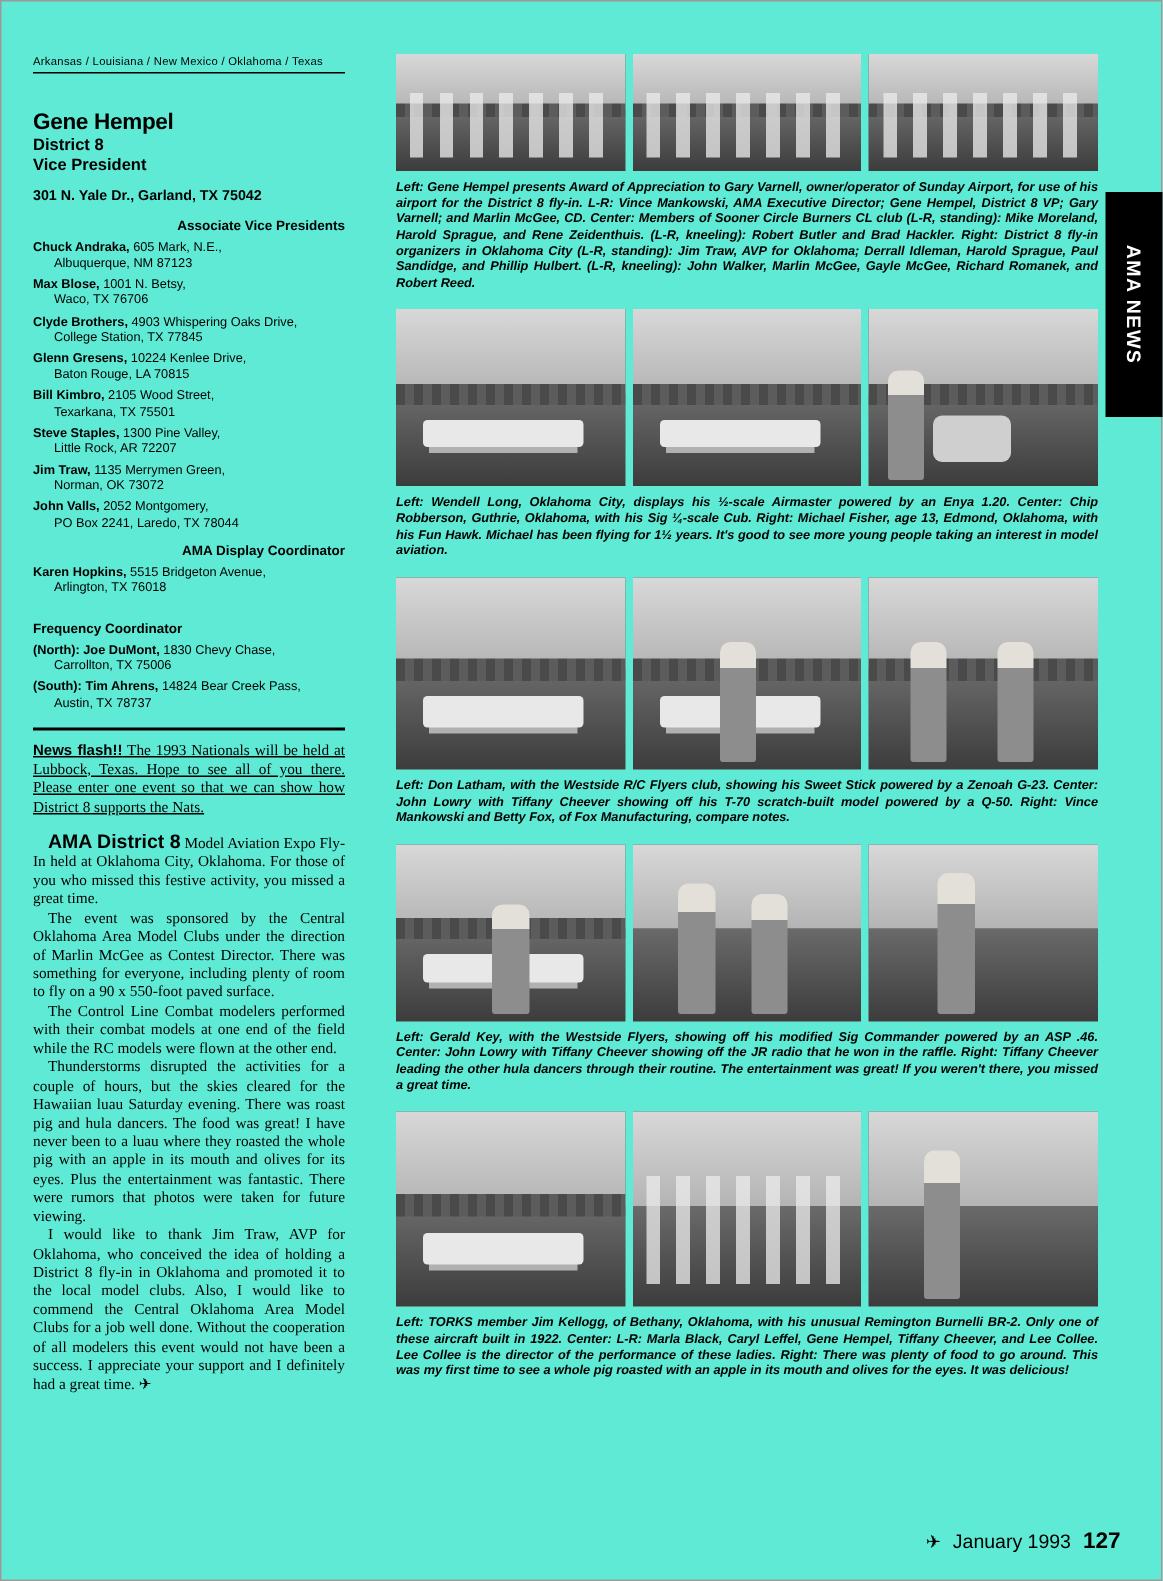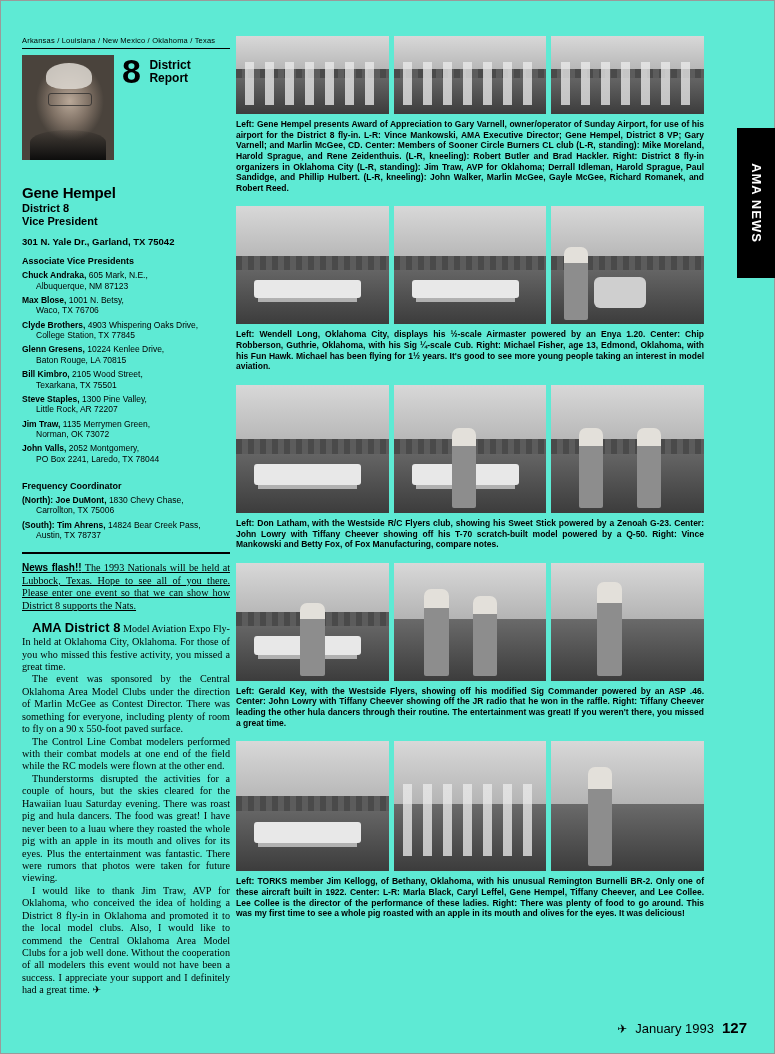--- a/index.html
+++ b/index.html
@@ -109,20 +109,21 @@
   }
   .address {
     font-size: 9.5px;
     font-weight: bold;
     margin-top: 9px;
   }
   .section-head {
     font-size: 9px;
     font-weight: bold;
     margin-top: 9px;
+    text-align: right;
   }
   .vp-entry {
     font-size: 8.5px;
     line-height: 1.22;
     margin-top: 4px;
   }
   .vp-entry .nm { font-weight: bold; }
   .vp-entry .ln2 { display: block; padding-left: 14px; }
   .coord-block { margin-top: 9px; }
   .coord-block .nm { font-weight: bold; }
@@ -140,23 +141,24 @@
   }
   .body-text p { margin: 0 0 0 0; text-indent: 10px; }
   .body-text p.first { text-indent: 0; text-decoration: underline; }
   .newsflash-lead { font-family: "Liberation Sans", sans-serif; font-weight: bold; font-size: 10px; }
   .expo-lead { font-family: "Liberation Sans", sans-serif; font-weight: bold; font-size: 13px; }
   .endmark { font-family: "Liberation Sans", sans-serif; }
 
   
   .right-col {
     position: absolute;
-    left: 236px;
+    left: 264px;
     top: 36px;
     width: 468px;
+    font-style: italic;
   }
   .photo-row {
     display: flex;
     gap: 5px;
   }
   .photo {
     background: #6f6f6f;
     position: relative;
     overflow: hidden;
     flex: 1 1 0;
@@ -252,33 +254,20 @@
 <body>
 
 <div class="page">
   <div class="border-frame"></div>
 
   <div class="left-col">
 
     <div class="states-line">Arkansas / Louisiana / New Mexico / Oklahoma / Texas</div>
     <div class="rule"></div>
 
-    <div class="portrait-wrap">
-      <div class="portrait">
-        <div class="hair"></div>
-        <div class="glasses"></div>
-      </div>
-      <div class="district-block">
-        <span class="district-num">8</span>
-        <span class="district-words">
-          <span>District</span><br>
-          <span>Report</span>
-        </span>
-      </div>
-    </div>
 
     <div class="name">Gene Hempel</div>
     <div class="title">
       <span>District 8</span><br>
       <span>Vice President</span>
     </div>
     <div class="address">301 N. Yale Dr., Garland, TX 75042</div>
 
     <div class="section-head">Associate Vice Presidents</div>
 
@@ -308,20 +297,27 @@
     </div>
     <div class="vp-entry">
       <span class="nm">Jim Traw,</span><span> 1135 Merrymen Green,</span>
       <span class="ln2">Norman, OK 73072</span>
     </div>
     <div class="vp-entry">
       <span class="nm">John Valls,</span><span> 2052 Montgomery,</span>
       <span class="ln2">PO Box 2241, Laredo, TX 78044</span>
     </div>
 
+    <div class="coord-block">
+      <div class="section-head" style="margin-top:0">AMA Display Coordinator</div>
+      <div class="vp-entry">
+        <span class="nm">Karen Hopkins,</span><span> 5515 Bridgeton Avenue,</span>
+        <span class="ln2">Arlington, TX 76018</span>
+      </div>
+    </div>
 
     <div class="coord-block">
       <div class="freq-head" style="margin-top:17px">Frequency Coordinator</div>
       <div class="vp-entry">
         <span class="nm">(North):</span><span class="nm"> Joe DuMont,</span><span> 1830 Chevy Chase,</span>
         <span class="ln2">Carrollton, TX 75006</span>
       </div>
       <div class="vp-entry">
         <span class="nm">(South):</span><span class="nm"> Tim Ahrens,</span><span> 14824 Bear Creek Pass,</span>
         <span class="ln2">Austin, TX 78737</span>

